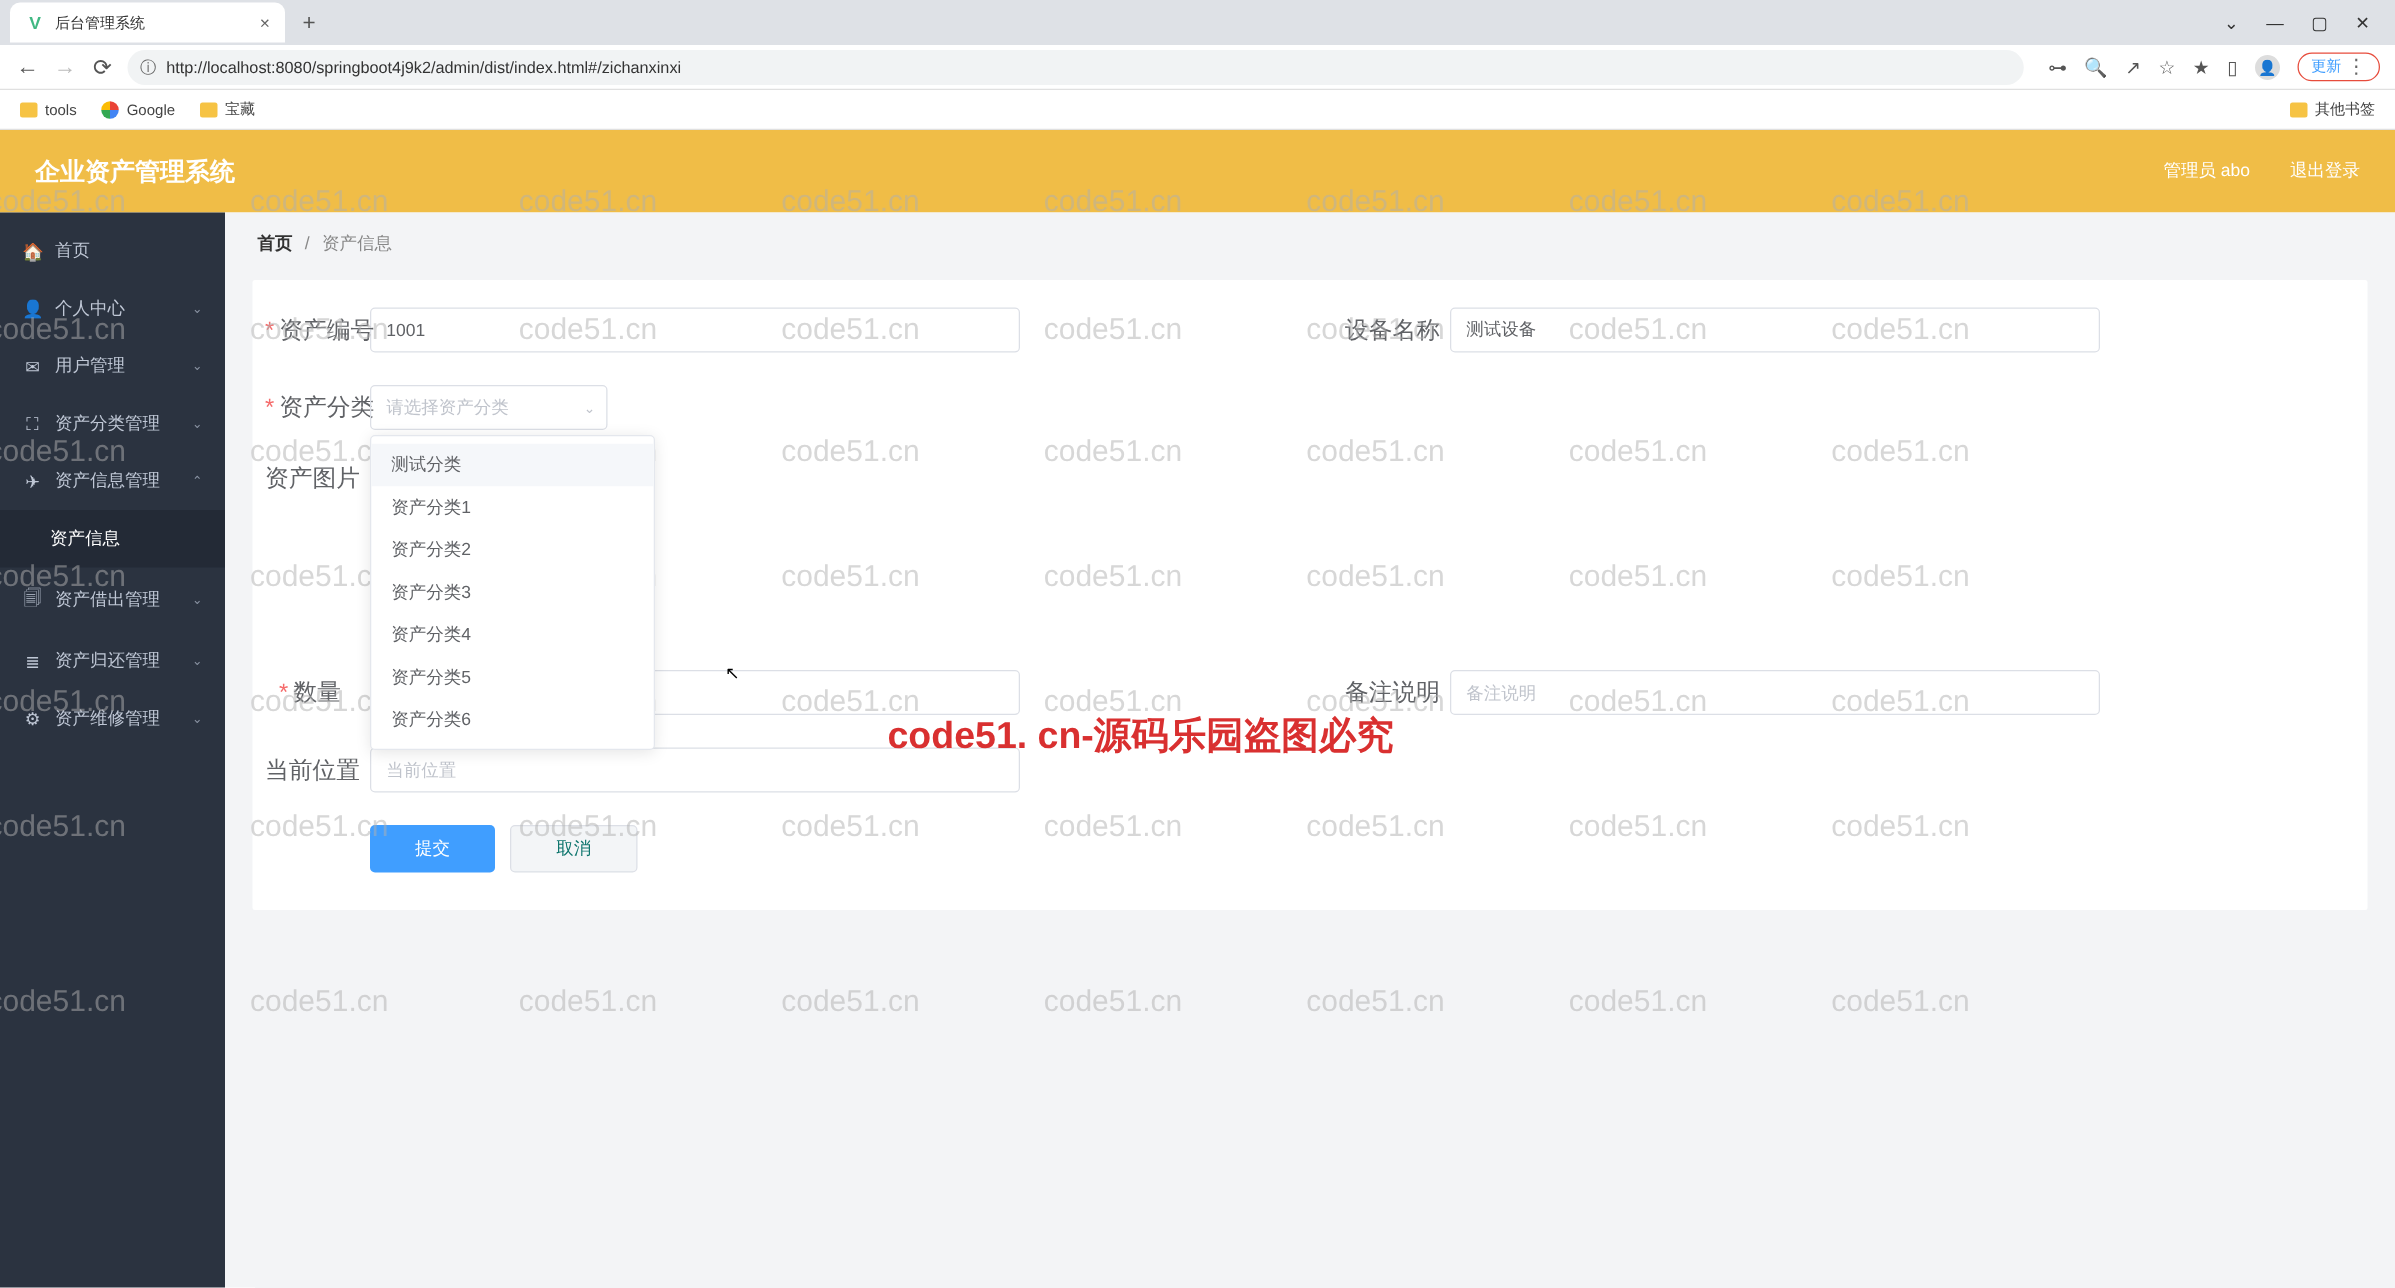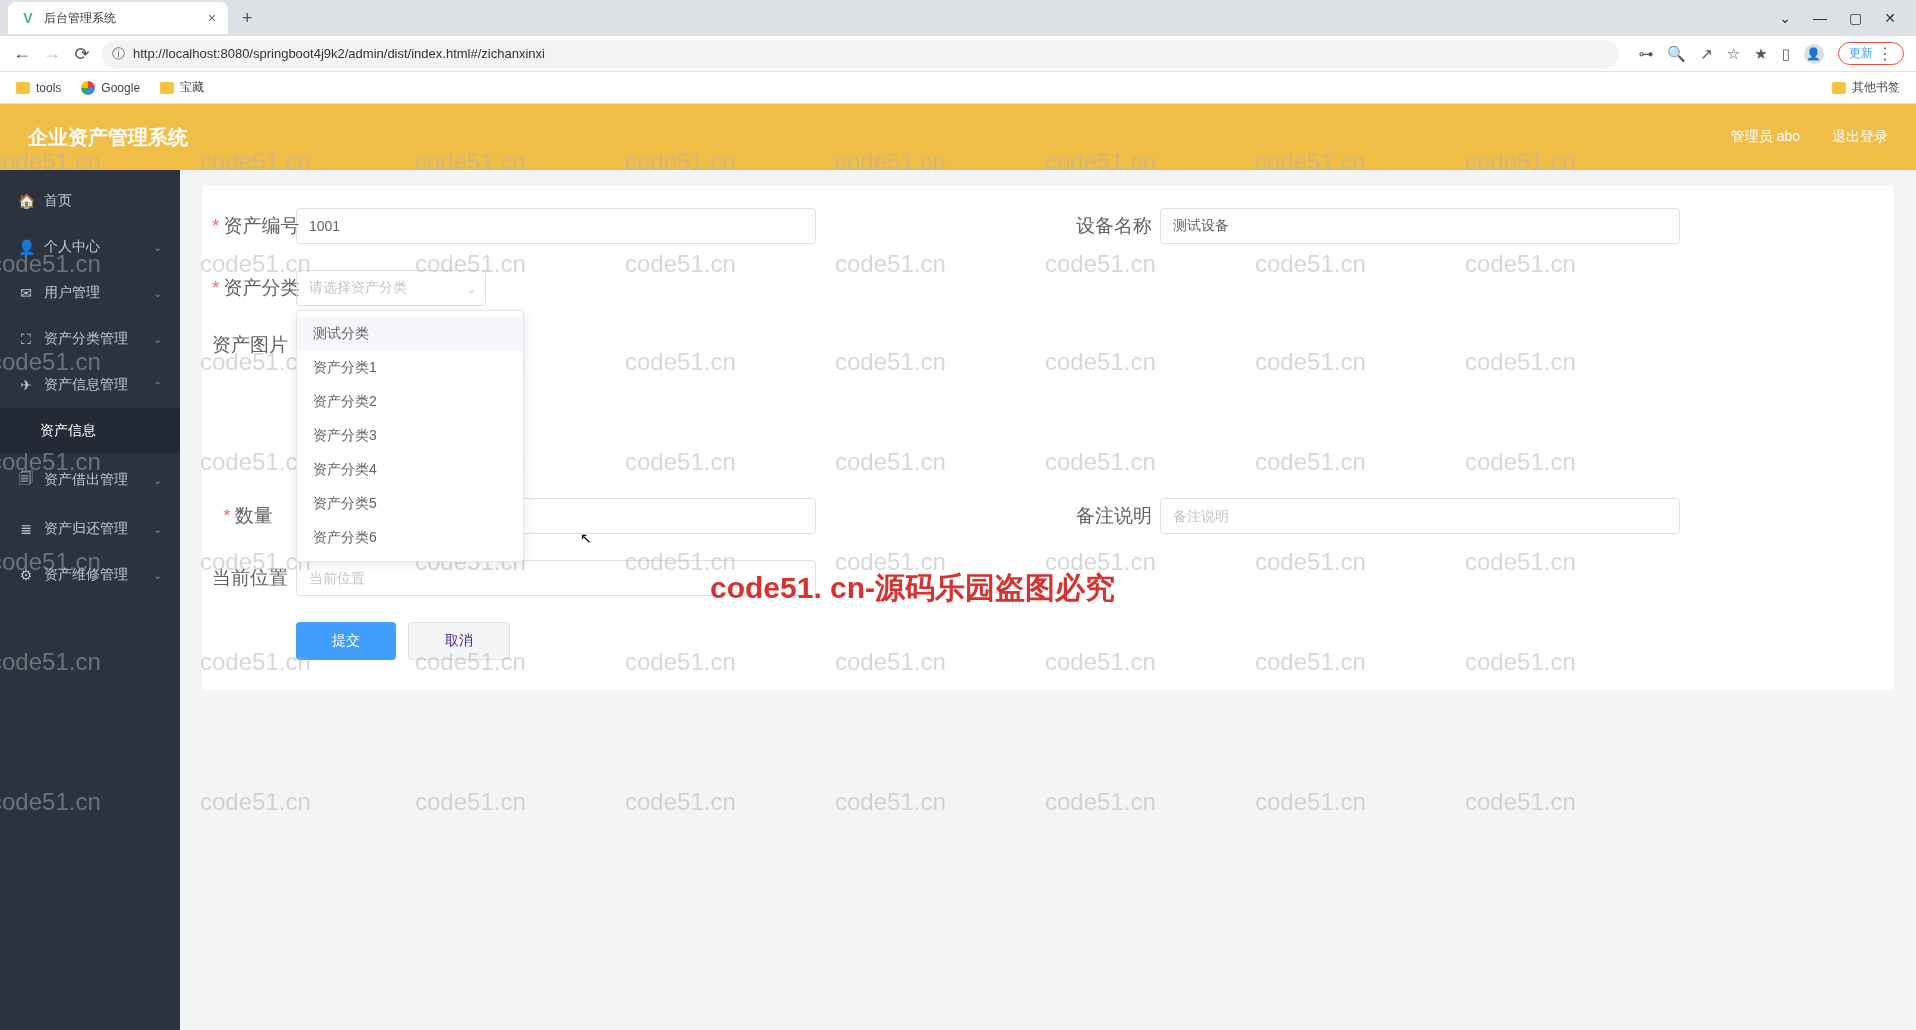--- a/index.html
+++ b/index.html
@@ -68,21 +68,21 @@
 
 .dropdown { position: absolute; top: 40px; left: 0; width: 228px; background: #fff; border: 1px solid #e4e7ed; border-radius: 4px; box-shadow: 0 2px 12px rgba(0,0,0,.1); padding: 6px 0; z-index: 100; }
 .dropdown-item { padding: 8px 16px; font-size: 14px; color: #606266; cursor: pointer; }
 .dropdown-item:hover, .dropdown-item.hover { background: #f5f7fa; }
 
 .image-upload-area { height: 140px; }
 
 .form-actions { display: flex; gap: 12px; padding-left: 84px; }
 .btn { height: 38px; padding: 0 36px; border-radius: 4px; font-size: 14px; cursor: pointer; border: none; display: flex; align-items: center; justify-content: center; }
 .btn-primary { background: #409eff; color: #fff; }
-.btn-default { background: #f3f5f7; color: #4c1d95; border: 1px solid #dcdfe6; }
+.btn-default { background: #f3f5f7; color: #0f766e; border: 1px solid #dcdfe6; }
 
 .cursor { position: absolute; left: 400px; top: 360px; font-size: 14px; pointer-events: none; z-index: 200; }
 
 
 .watermark-layer { position: absolute; inset: 0; pointer-events: none; z-index: 1; opacity: 0.5; }
 .wm { position: absolute; font-size: 24px; color: #b0b0b0; white-space: nowrap; font-family: Arial, sans-serif; }
 .center-wm { position: absolute; left: 530px; top: 398px; font-size: 30px; font-weight: bold; color: #d93030; z-index: 50; pointer-events: none; white-space: nowrap; }
 </style>
 </head>
 <body>
@@ -194,20 +194,25 @@
       <span class="menu-arrow">⌄</span>
     </div>
     <div class="menu-item">
       <span class="menu-icon">⚙</span>
       <span>资产维修管理</span>
       <span class="menu-arrow">⌄</span>
     </div>
   </div>
 
   <div class="main">
+    <div class="breadcrumb">
+      <span class="crumb-home">首页</span>
+      <span class="sep">/</span>
+      <span>资产信息</span>
+    </div>
 
     <div class="form-panel">
       <div class="form-row">
         <div class="form-item">
           <label class="form-label required">资产编号</label>
           <input class="form-input" value="1001" style="">
         </div>
         <div class="form-item" style="margin-left:220px">
           <label class="form-label">设备名称</label>
           <input class="form-input" value="测试设备" style="">

